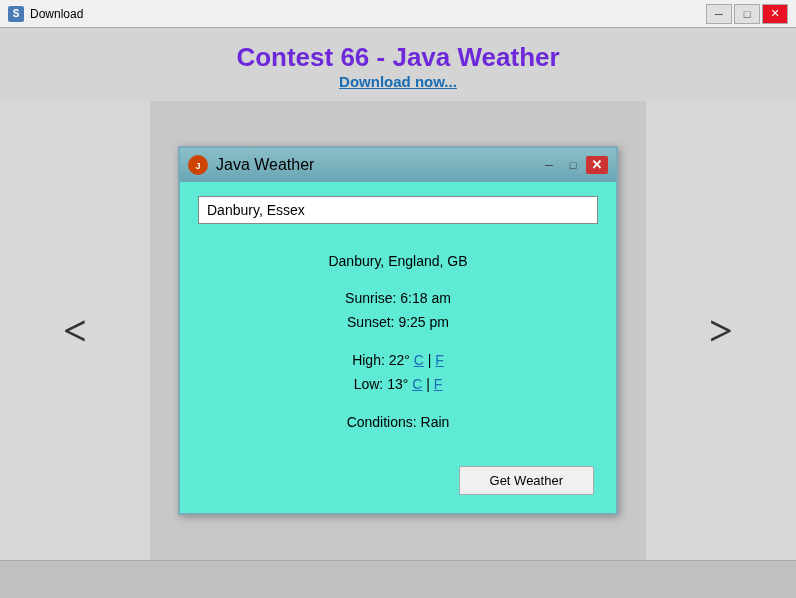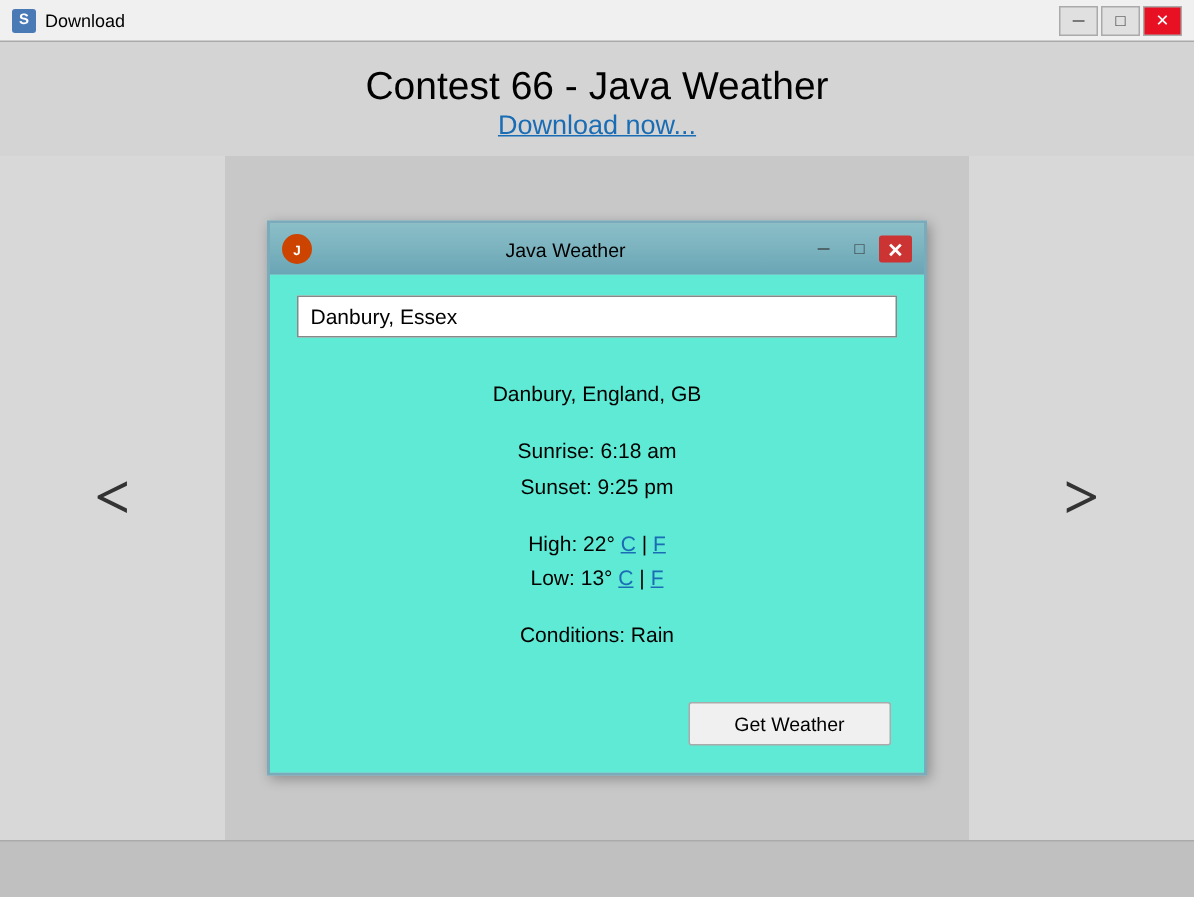--- a/index.html
+++ b/index.html
@@ -71,28 +71,29 @@
     
     .app-header {
       background: #d4d4d4;
       text-align: center;
       padding: 14px 0 10px 0;
       flex-shrink: 0;
     }
 
     .app-header h1 {
       font-size: 26px;
-      font-weight: normal;
-      color: #000000;
+      font-weight: bold;
+      color: #6d28d9;
     }
 
     .app-header a {
-      font-size: 18px;
+      font-size: 15px;
       color: #1a6db5;
       text-decoration: underline;
+      font-weight: bold;
     }
 
     
     .main-content {
       flex: 1;
       display: flex;
       align-items: center;
       justify-content: center;
       background: #c8c8c8;
       position: relative;
@@ -164,22 +165,21 @@
       display: flex;
       align-items: center;
       justify-content: center;
       font-size: 11px;
       color: white;
       font-weight: bold;
     }
 
     .java-title-text {
       flex: 1;
-      text-align: center;
-      font-size: 13px;
+      font-size: 16px;
       color: #000;
       font-weight: normal;
     }
 
     .java-window-controls {
       display: flex;
       gap: 2px;
       align-items: center;
     }
 

